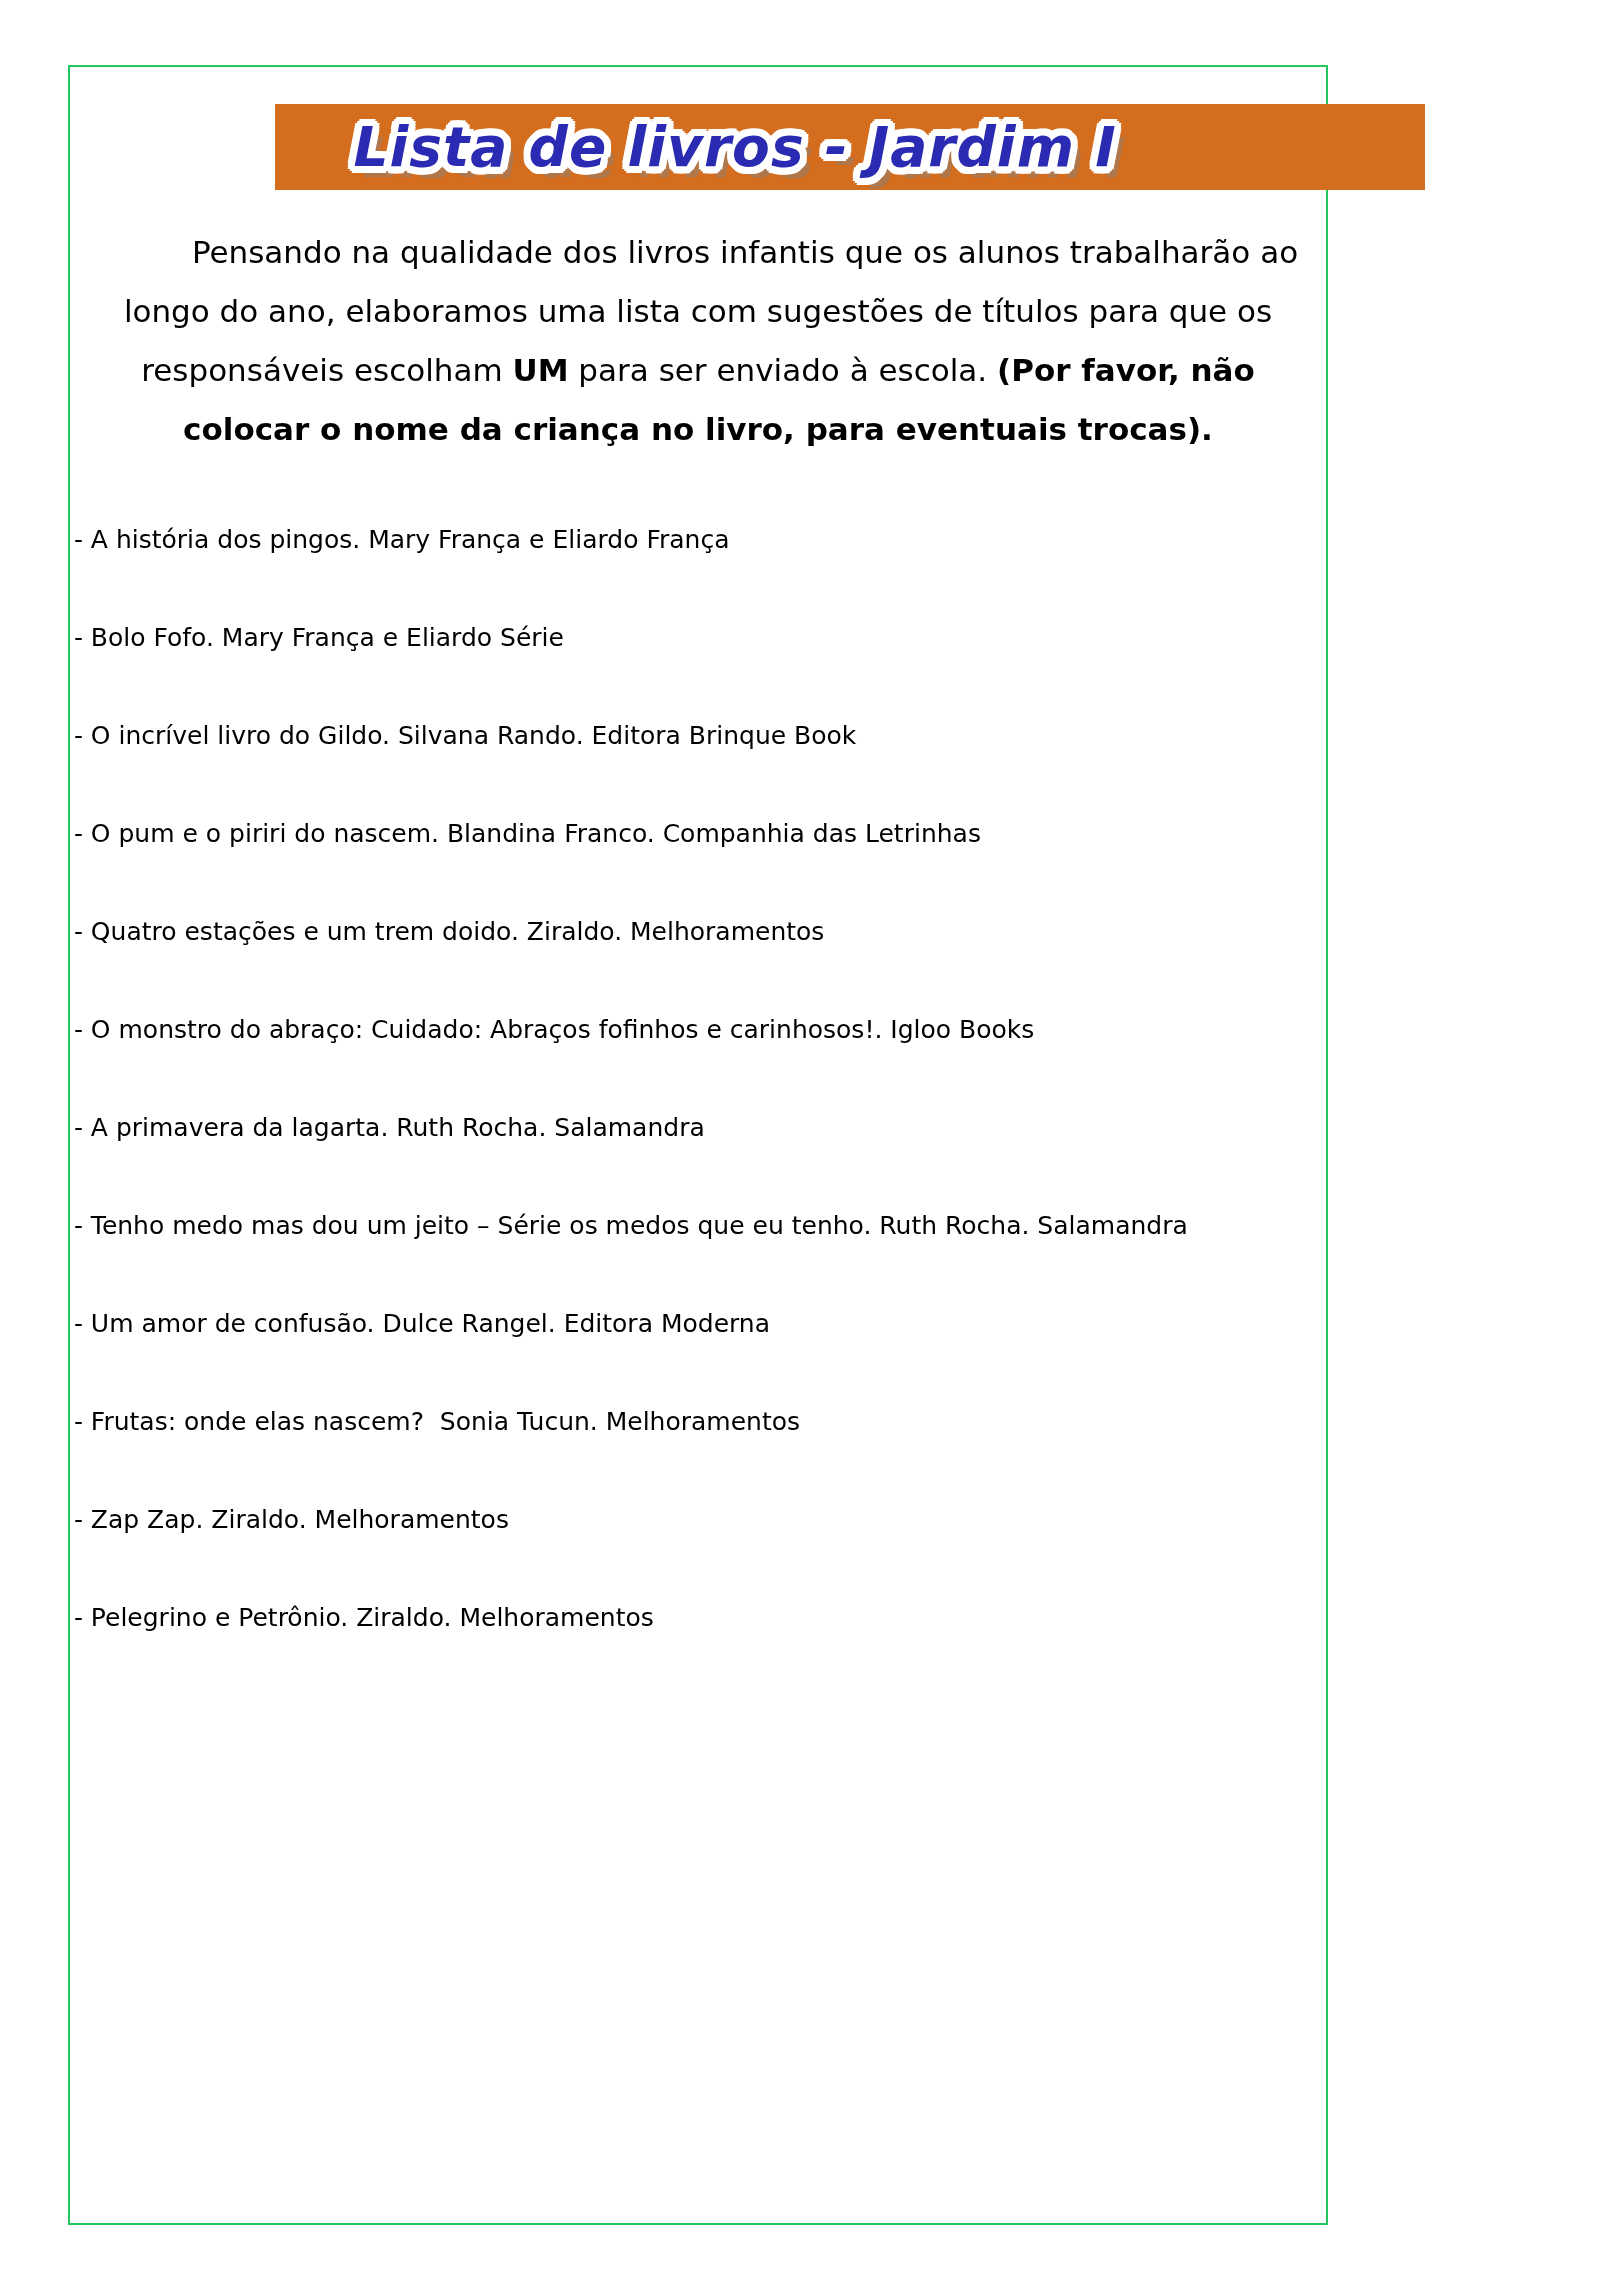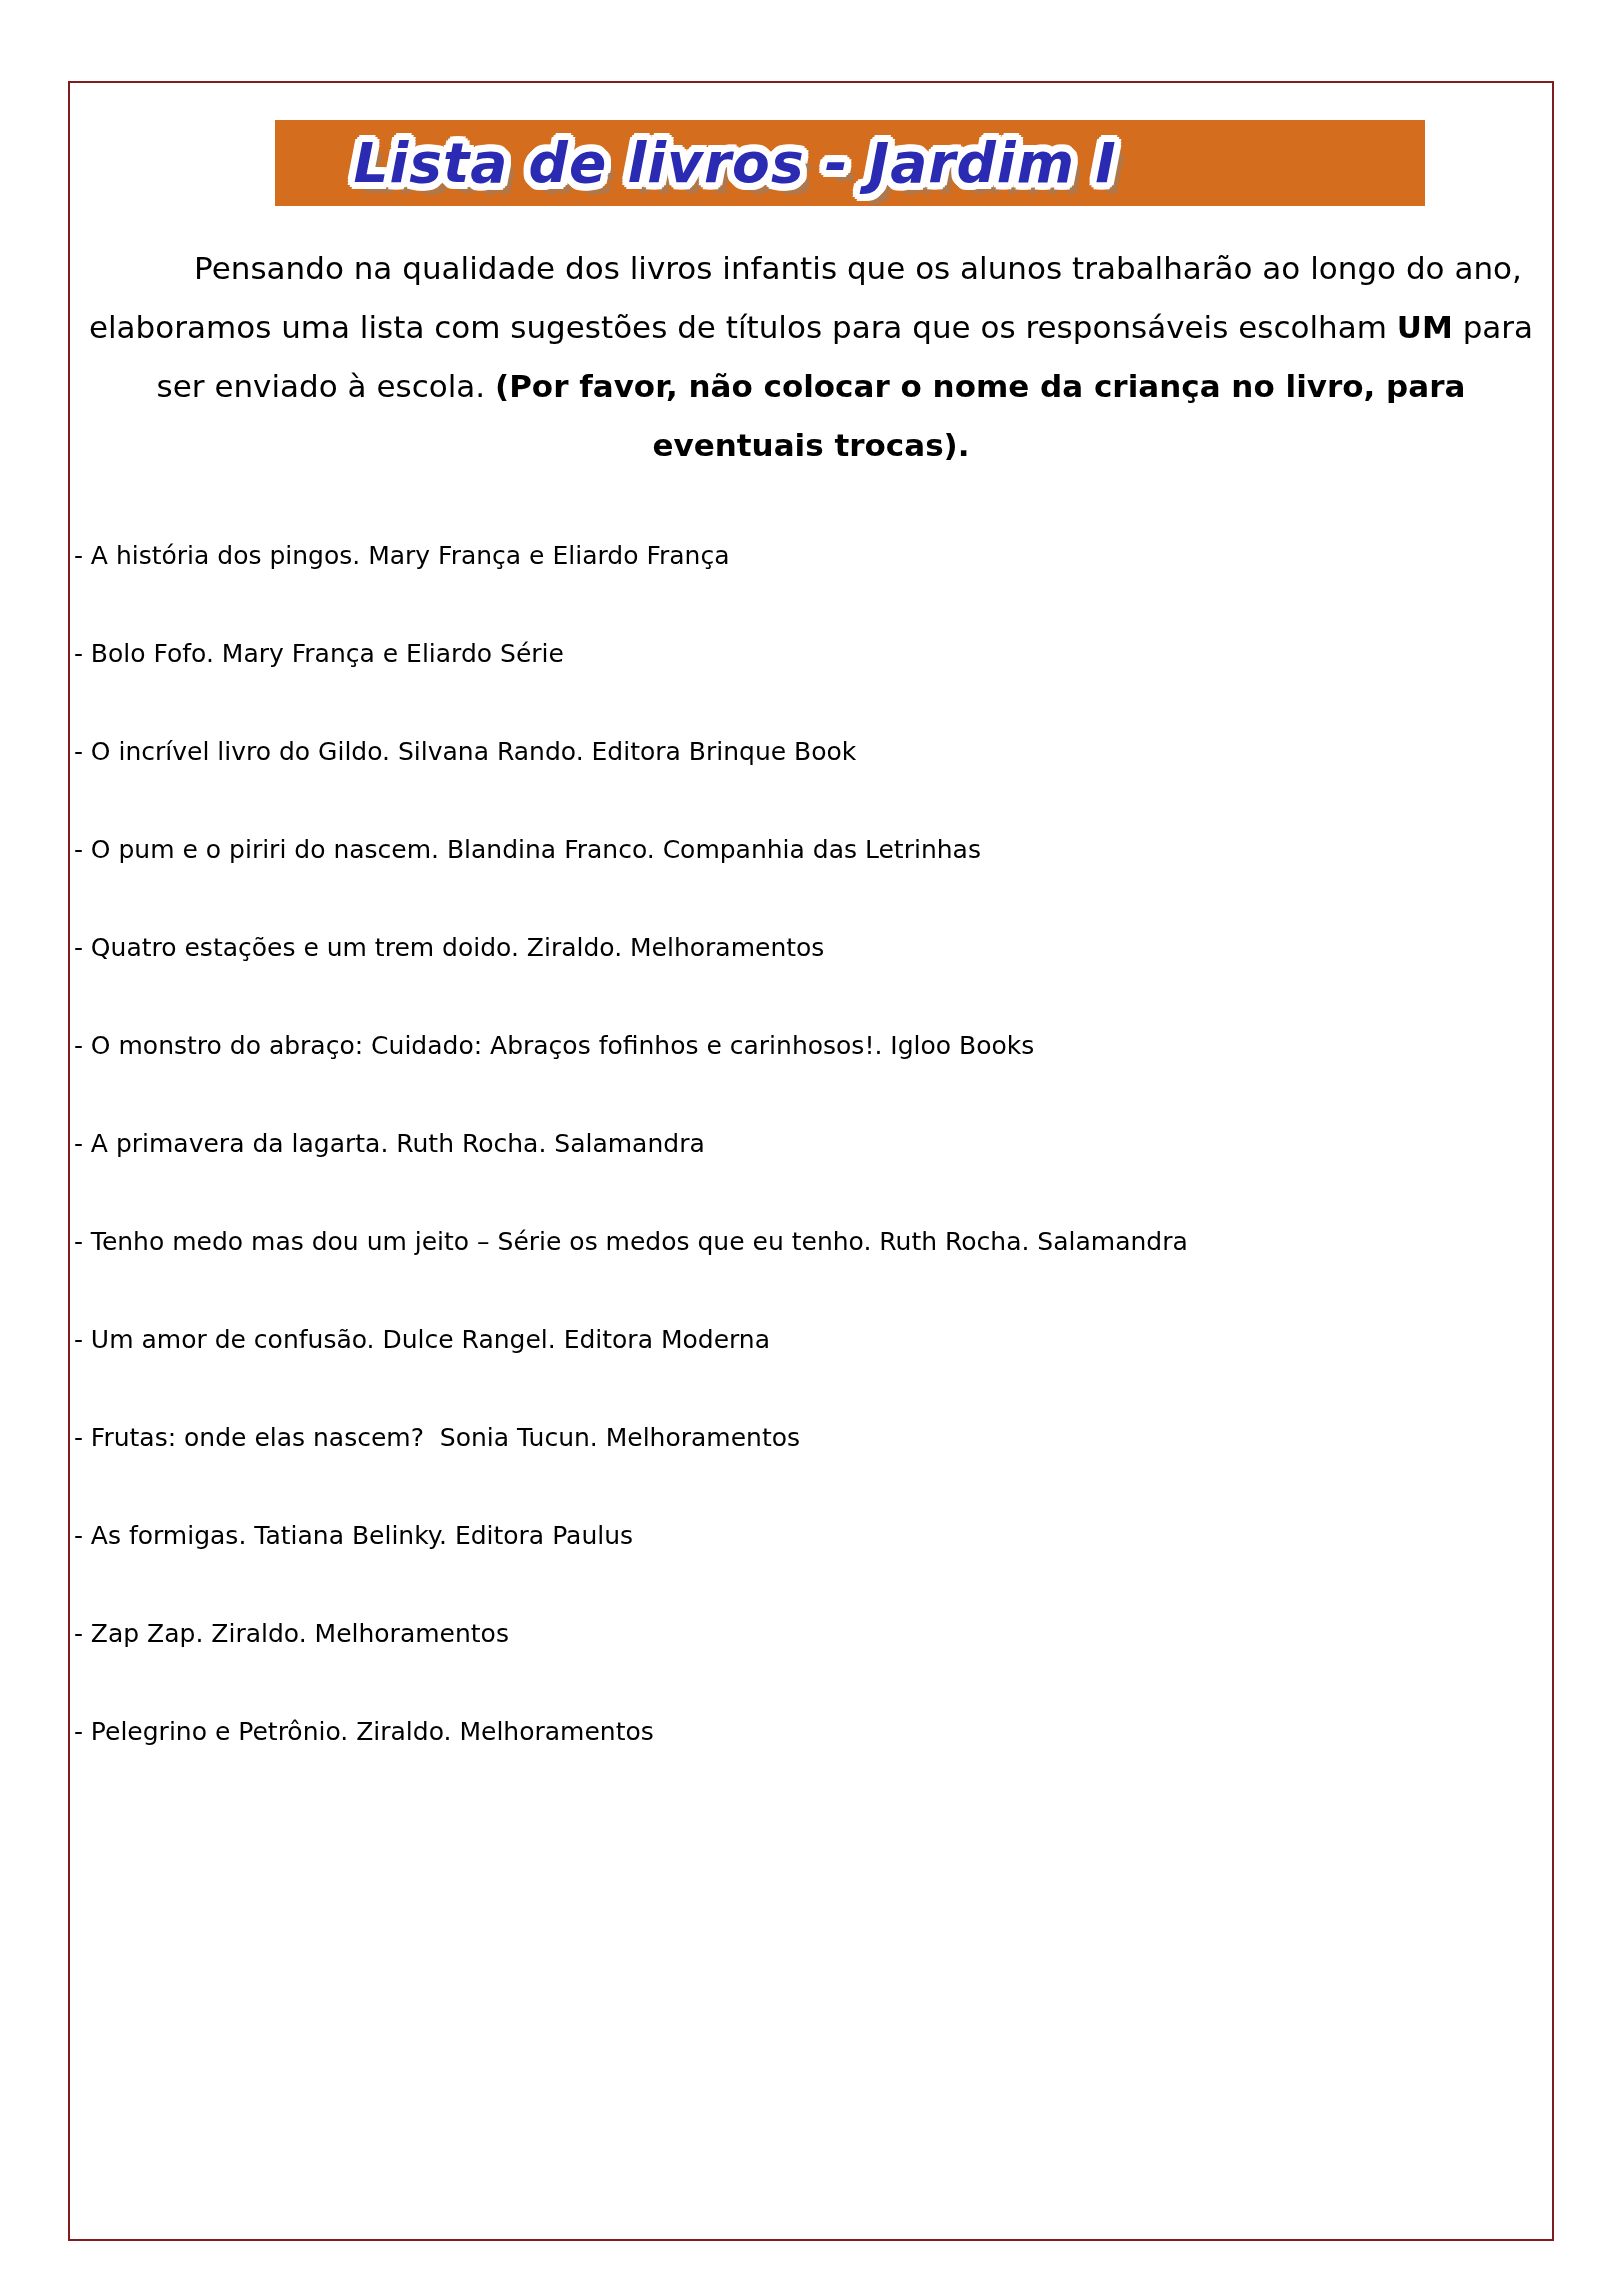--- a/index.html
+++ b/index.html
@@ -12,26 +12,25 @@
     position: relative;
     width: 1621px;
     height: 2293px;
     background: #ffffff;
     overflow: hidden;
   }
   .content {
     position: absolute;
     left: 68px;
     top: 65px;
-    width: 1486px;
+    width: 1260px;
     height: 2160px;
-    border: 2px solid #7f1d1d;
+    border: 2px solid #22c55e;
     box-sizing: border-box;
     background: #ffffff;
-    margin-top: 16px;
   }
   .banner {
     margin: 37px 0 0 205px;
     width: 1150px;
     height: 86px;
     background: #d56d1e;
     display: flex;
     align-items: center;
     justify-content: center;
     padding-right: 230px;
@@ -94,20 +93,19 @@
       <li>- A história dos pingos. Mary França e Eliardo França</li>
       <li>- Bolo Fofo. Mary França e Eliardo Série</li>
       <li>- O incrível livro do Gildo. Silvana Rando. Editora Brinque Book</li>
       <li>- O pum e o piriri do nascem. Blandina Franco. Companhia das Letrinhas</li>
       <li>- Quatro estações e um trem doido. Ziraldo. Melhoramentos</li>
       <li>- O monstro do abraço: Cuidado: Abraços fofinhos e carinhosos!. Igloo Books</li>
       <li>- A primavera da lagarta. Ruth Rocha. Salamandra</li>
       <li>- Tenho medo mas dou um jeito – Série os medos que eu tenho. Ruth Rocha. Salamandra</li>
       <li>- Um amor de confusão. Dulce Rangel. Editora Moderna</li>
       <li>- Frutas: onde elas nascem?  Sonia Tucun. Melhoramentos</li>
-      <li>- As formigas. Tatiana Belinky. Editora Paulus</li>
       <li>- Zap Zap. Ziraldo. Melhoramentos</li>
       <li>- Pelegrino e Petrônio. Ziraldo. Melhoramentos</li>
     </ul>
 
   </div>
 </div>
 
 
 </body></html>

